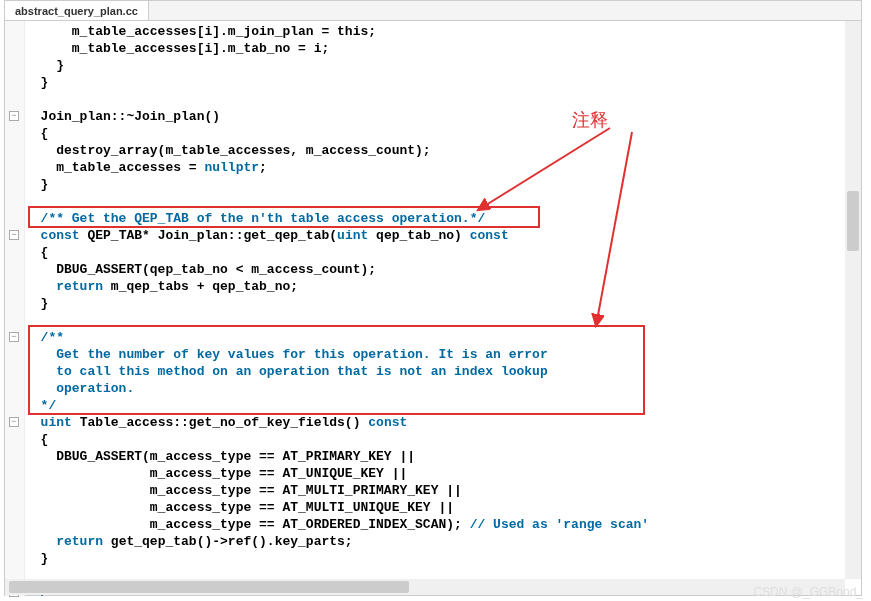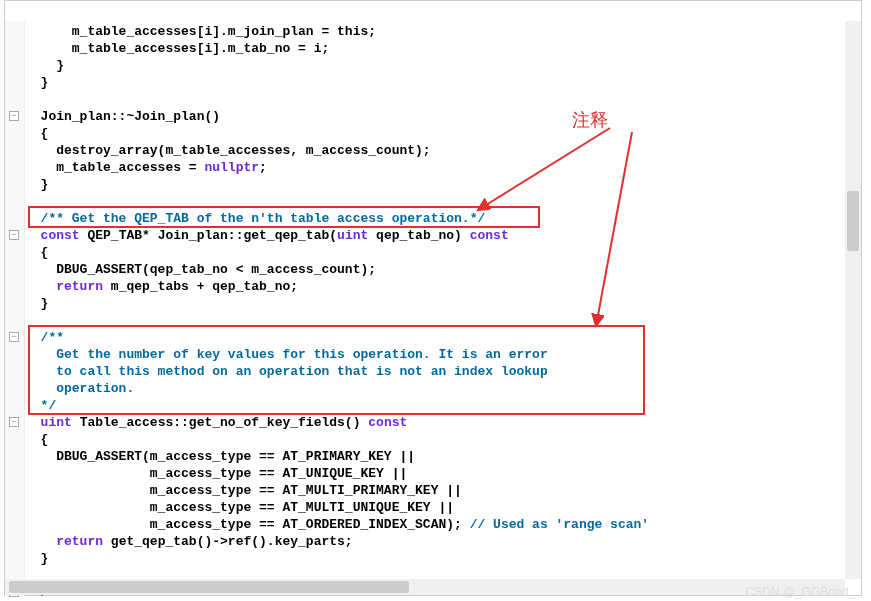--- a/index.html
+++ b/index.html
@@ -61,21 +61,21 @@
 .code {
   position: absolute;
   left: 20px; top: 20px;
   right: 16px; bottom: 16px;
   white-space: pre;
   line-height: 17px;
   padding: 2px 0;
   font-weight: bold;
 }
 .line { height: 17px; }
-.kw { color: #6d28d9; }
+.kw { color: #0369a1; }
 .cm { color: #0369a1; }
 .scroll-v {
   position: absolute;
   right: 0; top: 20px;
   width: 16px; bottom: 16px;
   background: #f0f0f0;
 }
 .scroll-v .thumb {
   position: absolute;
   left: 2px; top: 170px;
@@ -108,30 +108,35 @@
   font-size: 18px;
 }
 .arrow {
   position: absolute;
   stroke: #e03030;
   fill: #e03030;
   pointer-events: none;
 }
 .watermark {
   position: absolute;
-  right: 16px; bottom: 2px;
+  right: 8px; bottom: 2px;
   color: #ddd;
   font-family: Arial, sans-serif;
   font-size: 12px;
 }
 </style>
 </head>
 <body>
 
 <div class="editor-frame">
+  <div class="tab-bar">
+    <div class="tab">
+      <span>abstract_query_plan.cc</span>
+    </div>
+  </div>
 
   <div class="gutter">
       <div class="fold" style="top: 90px;">−</div>
       <div class="fold" style="top: 209px;">−</div>
       <div class="fold" style="top: 311px;">−</div>
       <div class="fold" style="top: 396px;">−</div>
       <div class="fold" style="top: 566px;">−</div>
     </div>
   <div class="code" id="code"><div class="line ">      m_table_accesses[i].m_join_plan = this;</div><div class="line ">      m_table_accesses[i].m_tab_no = i;</div><div class="line ">    }</div><div class="line ">  }</div><div class="line ">  </div><div class="line ">  Join_plan::~Join_plan()</div><div class="line ">  {</div><div class="line ">    destroy_array(m_table_accesses, m_access_count);</div><div class="line ">    m_table_accesses = <span class="kw">nullptr</span>;</div><div class="line ">  }</div><div class="line ">  </div><div class="line cm">  /** Get the QEP_TAB of the n'th table access operation.*/</div><div class="line ">  <span class="kw">const</span> QEP_TAB* Join_plan::get_qep_tab(<span class="kw">uint</span> qep_tab_no) <span class="kw">const</span></div><div class="line ">  {</div><div class="line ">    DBUG_ASSERT(qep_tab_no &lt; m_access_count);</div><div class="line ">    <span class="kw">return</span> m_qep_tabs + qep_tab_no;</div><div class="line ">  }</div><div class="line ">  </div><div class="line cm">  /**</div><div class="line cm">    Get the number of key values for this operation. It is an error</div><div class="line cm">    to call this method on an operation that is not an index lookup</div><div class="line cm">    operation.</div><div class="line cm">  */</div><div class="line ">  <span class="kw">uint</span> Table_access::get_no_of_key_fields() <span class="kw">const</span></div><div class="line ">  {</div><div class="line ">    DBUG_ASSERT(m_access_type == AT_PRIMARY_KEY ||</div><div class="line ">                m_access_type == AT_UNIQUE_KEY ||</div><div class="line ">                m_access_type == AT_MULTI_PRIMARY_KEY ||</div><div class="line ">                m_access_type == AT_MULTI_UNIQUE_KEY ||</div><div class="line ">                m_access_type == AT_ORDERED_INDEX_SCAN); <span class="cm">// Used as 'range scan'</span></div><div class="line ">    <span class="kw">return</span> get_qep_tab()-&gt;ref().key_parts;</div><div class="line ">  }</div><div class="line ">  </div><div class="line cm">  /**</div></div>
 

